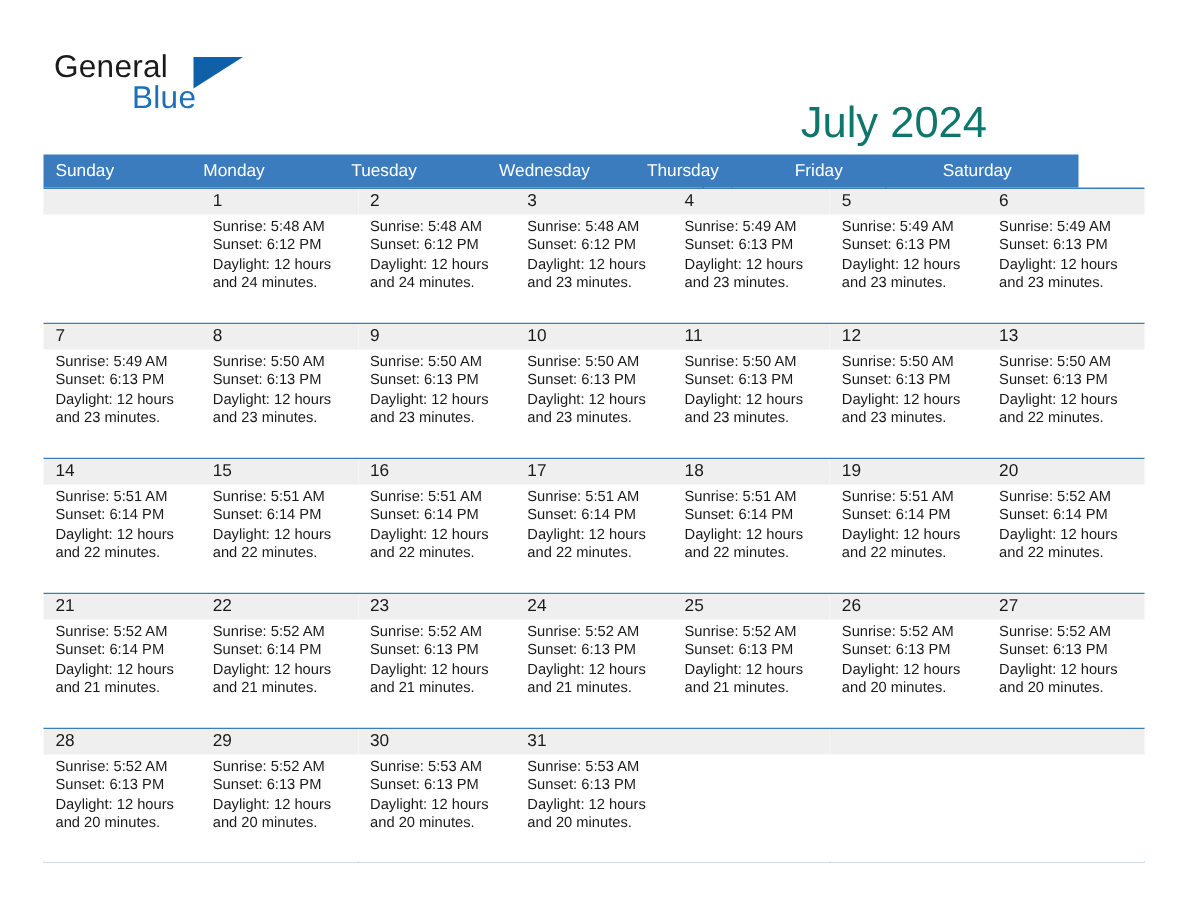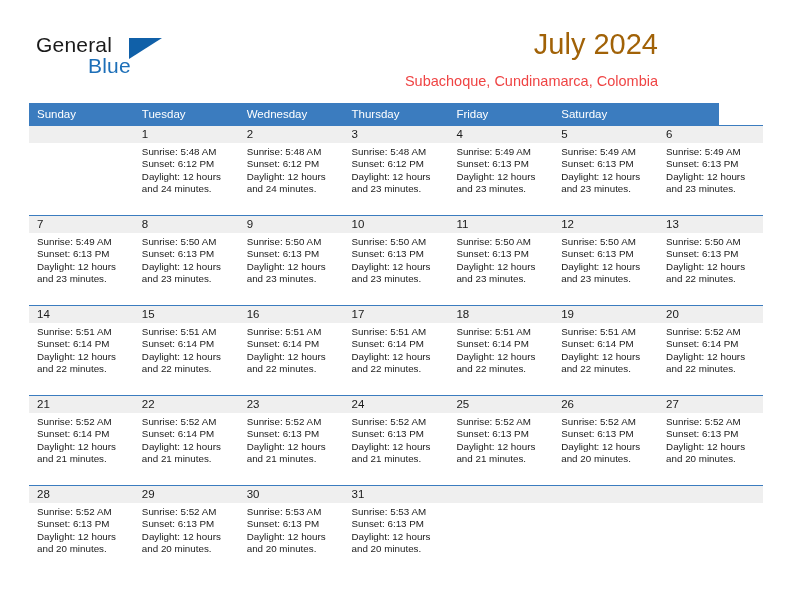--- a/index.html
+++ b/index.html
@@ -68,24 +68,25 @@
   }
 
   .title-block {
     position: absolute;
     right: 38px;
     top: 27px;
     text-align: right;
   }
   .cal-title {
     font-size: 29px;
-    color: #a16207;
+    color: #0f766e;
     line-height: 34px;
     white-space: nowrap;
     font-weight: normal;
+    margin-top: 38px;
   }
   .cal-subtitle {
     font-size: 14.5px;
     color: #ef4444;
     line-height: 20px;
     margin-top: 10px;
     white-space: nowrap;
   }
 
   
@@ -169,20 +170,21 @@
     <div class="title-block">
       <div class="cal-title">July 2024</div>
       <div class="cal-subtitle">Subachoque, Cundinamarca, Colombia</div>
     </div>
 
   </div>
 
   <div class="calendar">
     <div class="dow-row" id="dow-row">
         <div class="dow-cell">Sunday</div>
+        <div class="dow-cell">Monday</div>
         <div class="dow-cell">Tuesday</div>
         <div class="dow-cell">Wednesday</div>
         <div class="dow-cell">Thursday</div>
         <div class="dow-cell">Friday</div>
         <div class="dow-cell">Saturday</div>
       </div>
     <div id="weeks-container">
         <div class="week-row">
           <div class="day-cell empty">
             <div class="num-band"></div>

